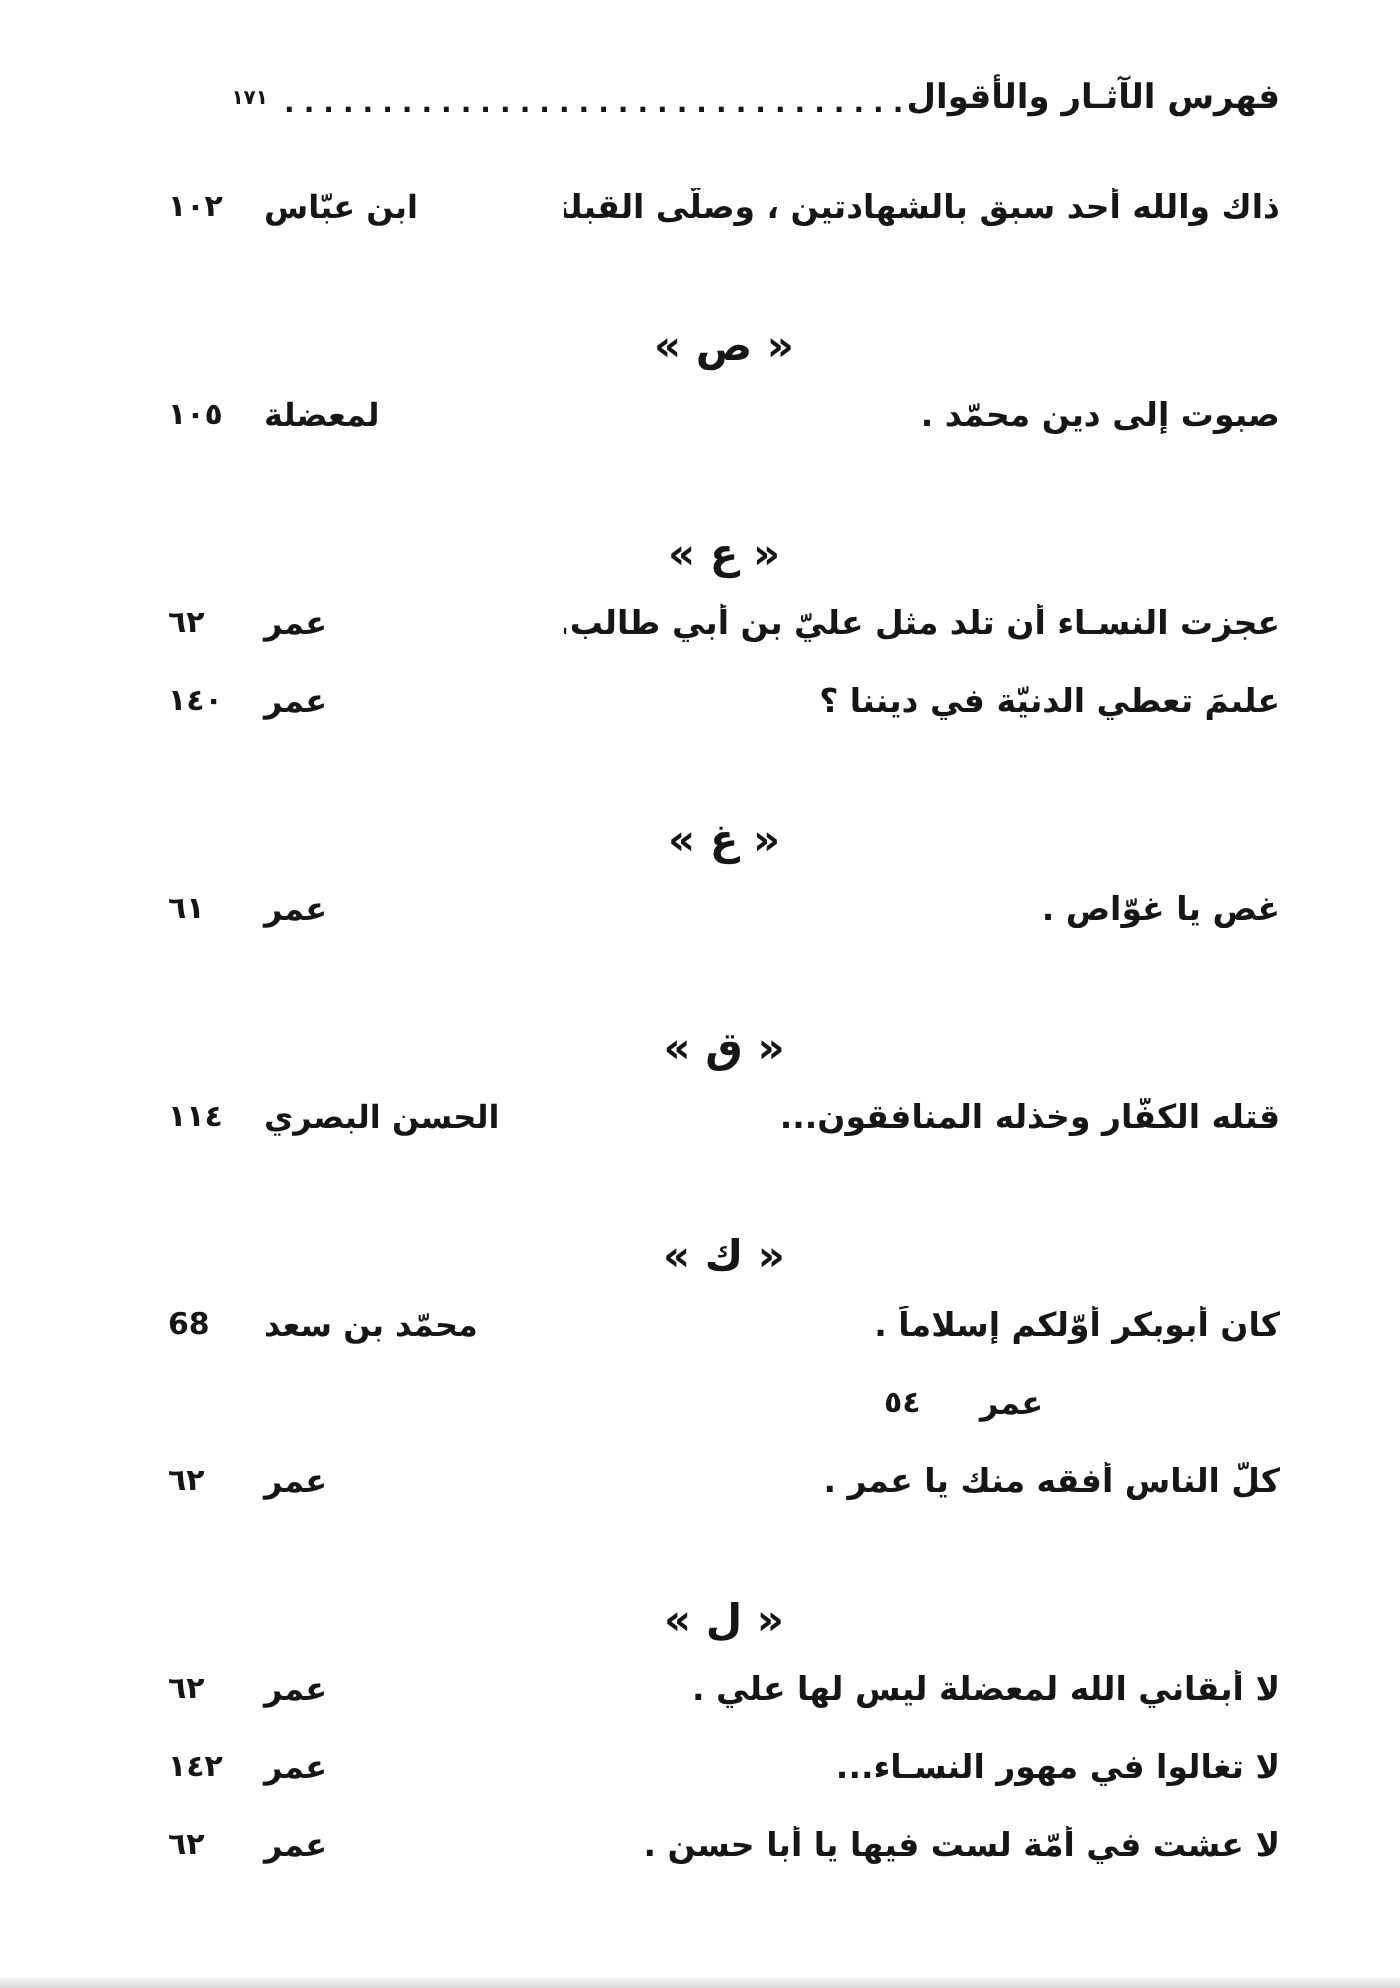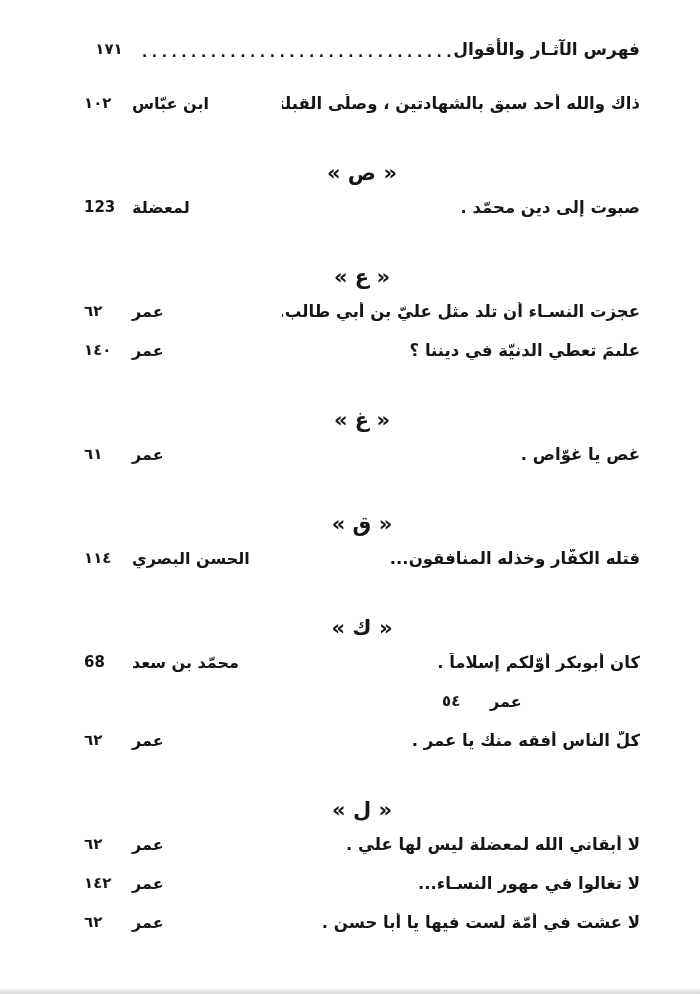--- a/index.html
+++ b/index.html
@@ -22,21 +22,21 @@
     white-space:nowrap;
   }
   .title { flex:0 0 auto; letter-spacing:0.5px; }
   .dots {
     flex:1 1 auto; overflow:hidden;
     direction:ltr; text-align:left;
     font-size:14px; letter-spacing:4.5px;
     padding:0 8px; position:relative; top:3px;
     font-weight:bold;
   }
-  .pagenum { flex:0 0 50px; text-align:center; font-size:15px; }
+  .pagenum { flex:0 0 50px; text-align:right; font-size:10px; }
 
   
   .section-heading {
     margin-top:42px;
     height:30px; line-height:30px;
     text-align:center;
     font-size:21px;
     letter-spacing:2px;
   }
 
@@ -70,21 +70,21 @@
   <div id="content" class="intro">
       <div class="entry-row">
     <span class="quote">ذاك والله أحد سبق بالشهادتين ، وصلّى القبلتين...</span>
     <span class="narrator">ابن عبّاس</span>
     <span class="pageno">١٠٢</span>
   </div>
       <div class="section-heading">« ص »</div>
       <div class="entry-row">
     <span class="quote">صبوت إلى دين محمّد .</span>
     <span class="narrator">لمعضلة</span>
-    <span class="pageno">123</span>
+    <span class="pageno">١٠٥</span>
   </div>
       <div class="section-heading">« ع »</div>
       <div class="entry-row">
     <span class="quote">عجزت النسـاء أن تلد مثل عليّ بن أبي طالب...</span>
     <span class="narrator">عمر</span>
     <span class="pageno">٦٢</span>
   </div>
       <div class="entry-row">
     <span class="quote">علىمَ تعطي الدنيّة في ديننا ؟</span>
     <span class="narrator">عمر</span>

